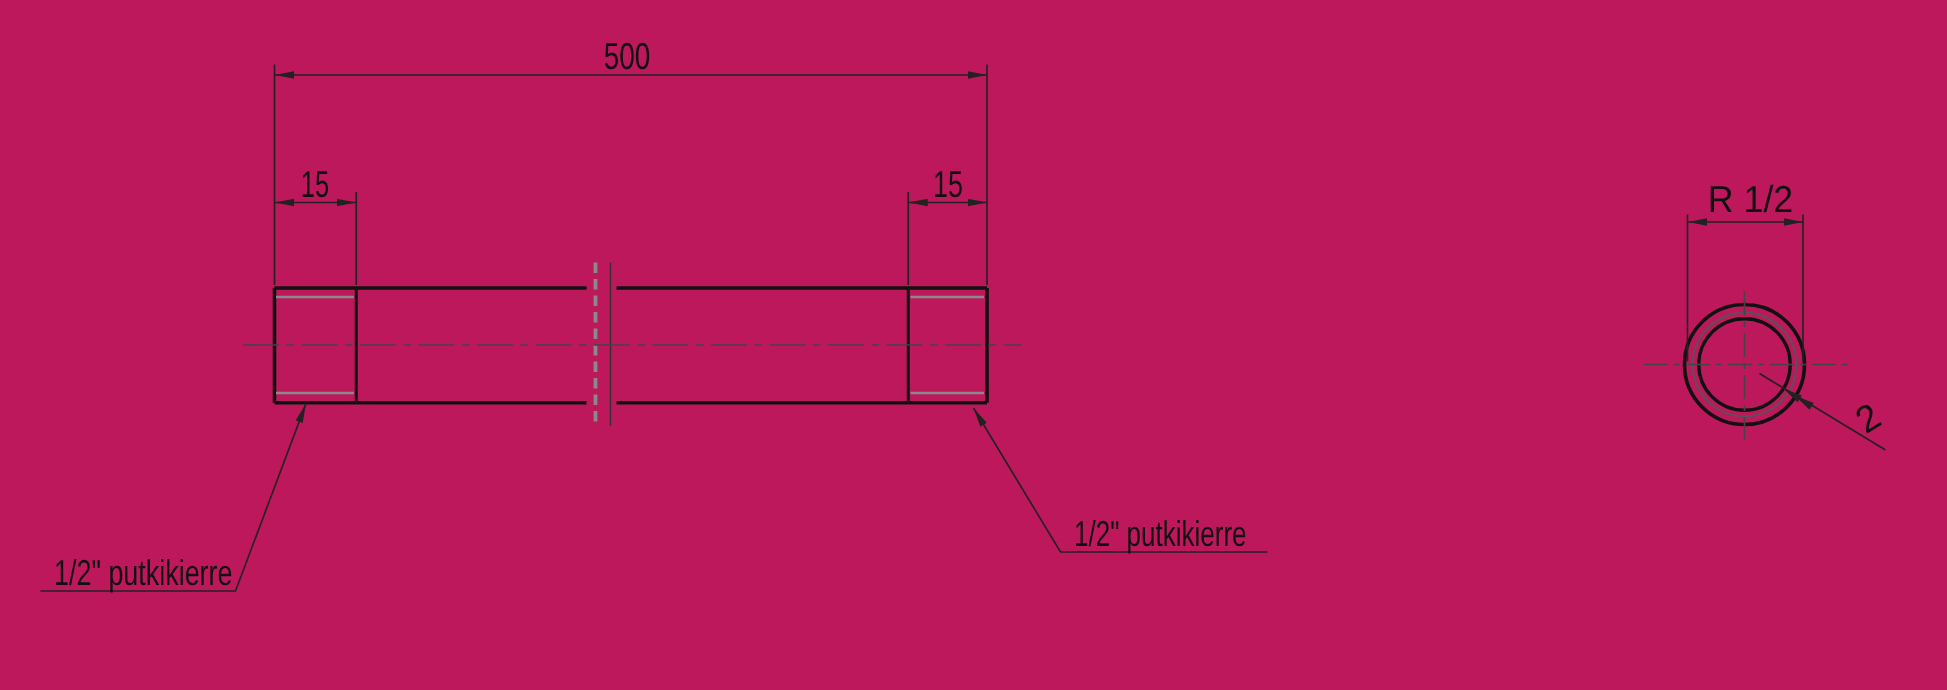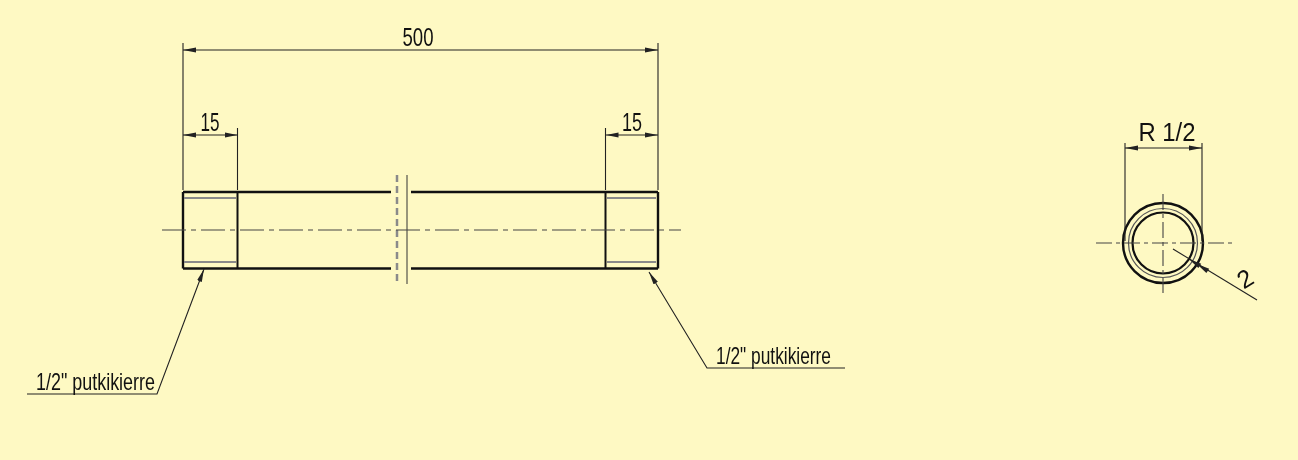--- a/index.html
+++ b/index.html
@@ -7,21 +7,21 @@
     padding: 0;
     width: 1298px;
     height: 460px;
     background: #ffffff;
     overflow: hidden;
   }
   .canvas {
     position: relative;
     width: 1298px;
     height: 460px;
-    background: #fef9c3;
+    background: #be185d;
   }
   svg text {
     font-family: "Liberation Sans", sans-serif;
     fill: #111111;
   }
   .dim-text  { font-size: 25px; }
   .lbl-text  { font-size: 24px; }
 </style>
 </head>
 <body>

